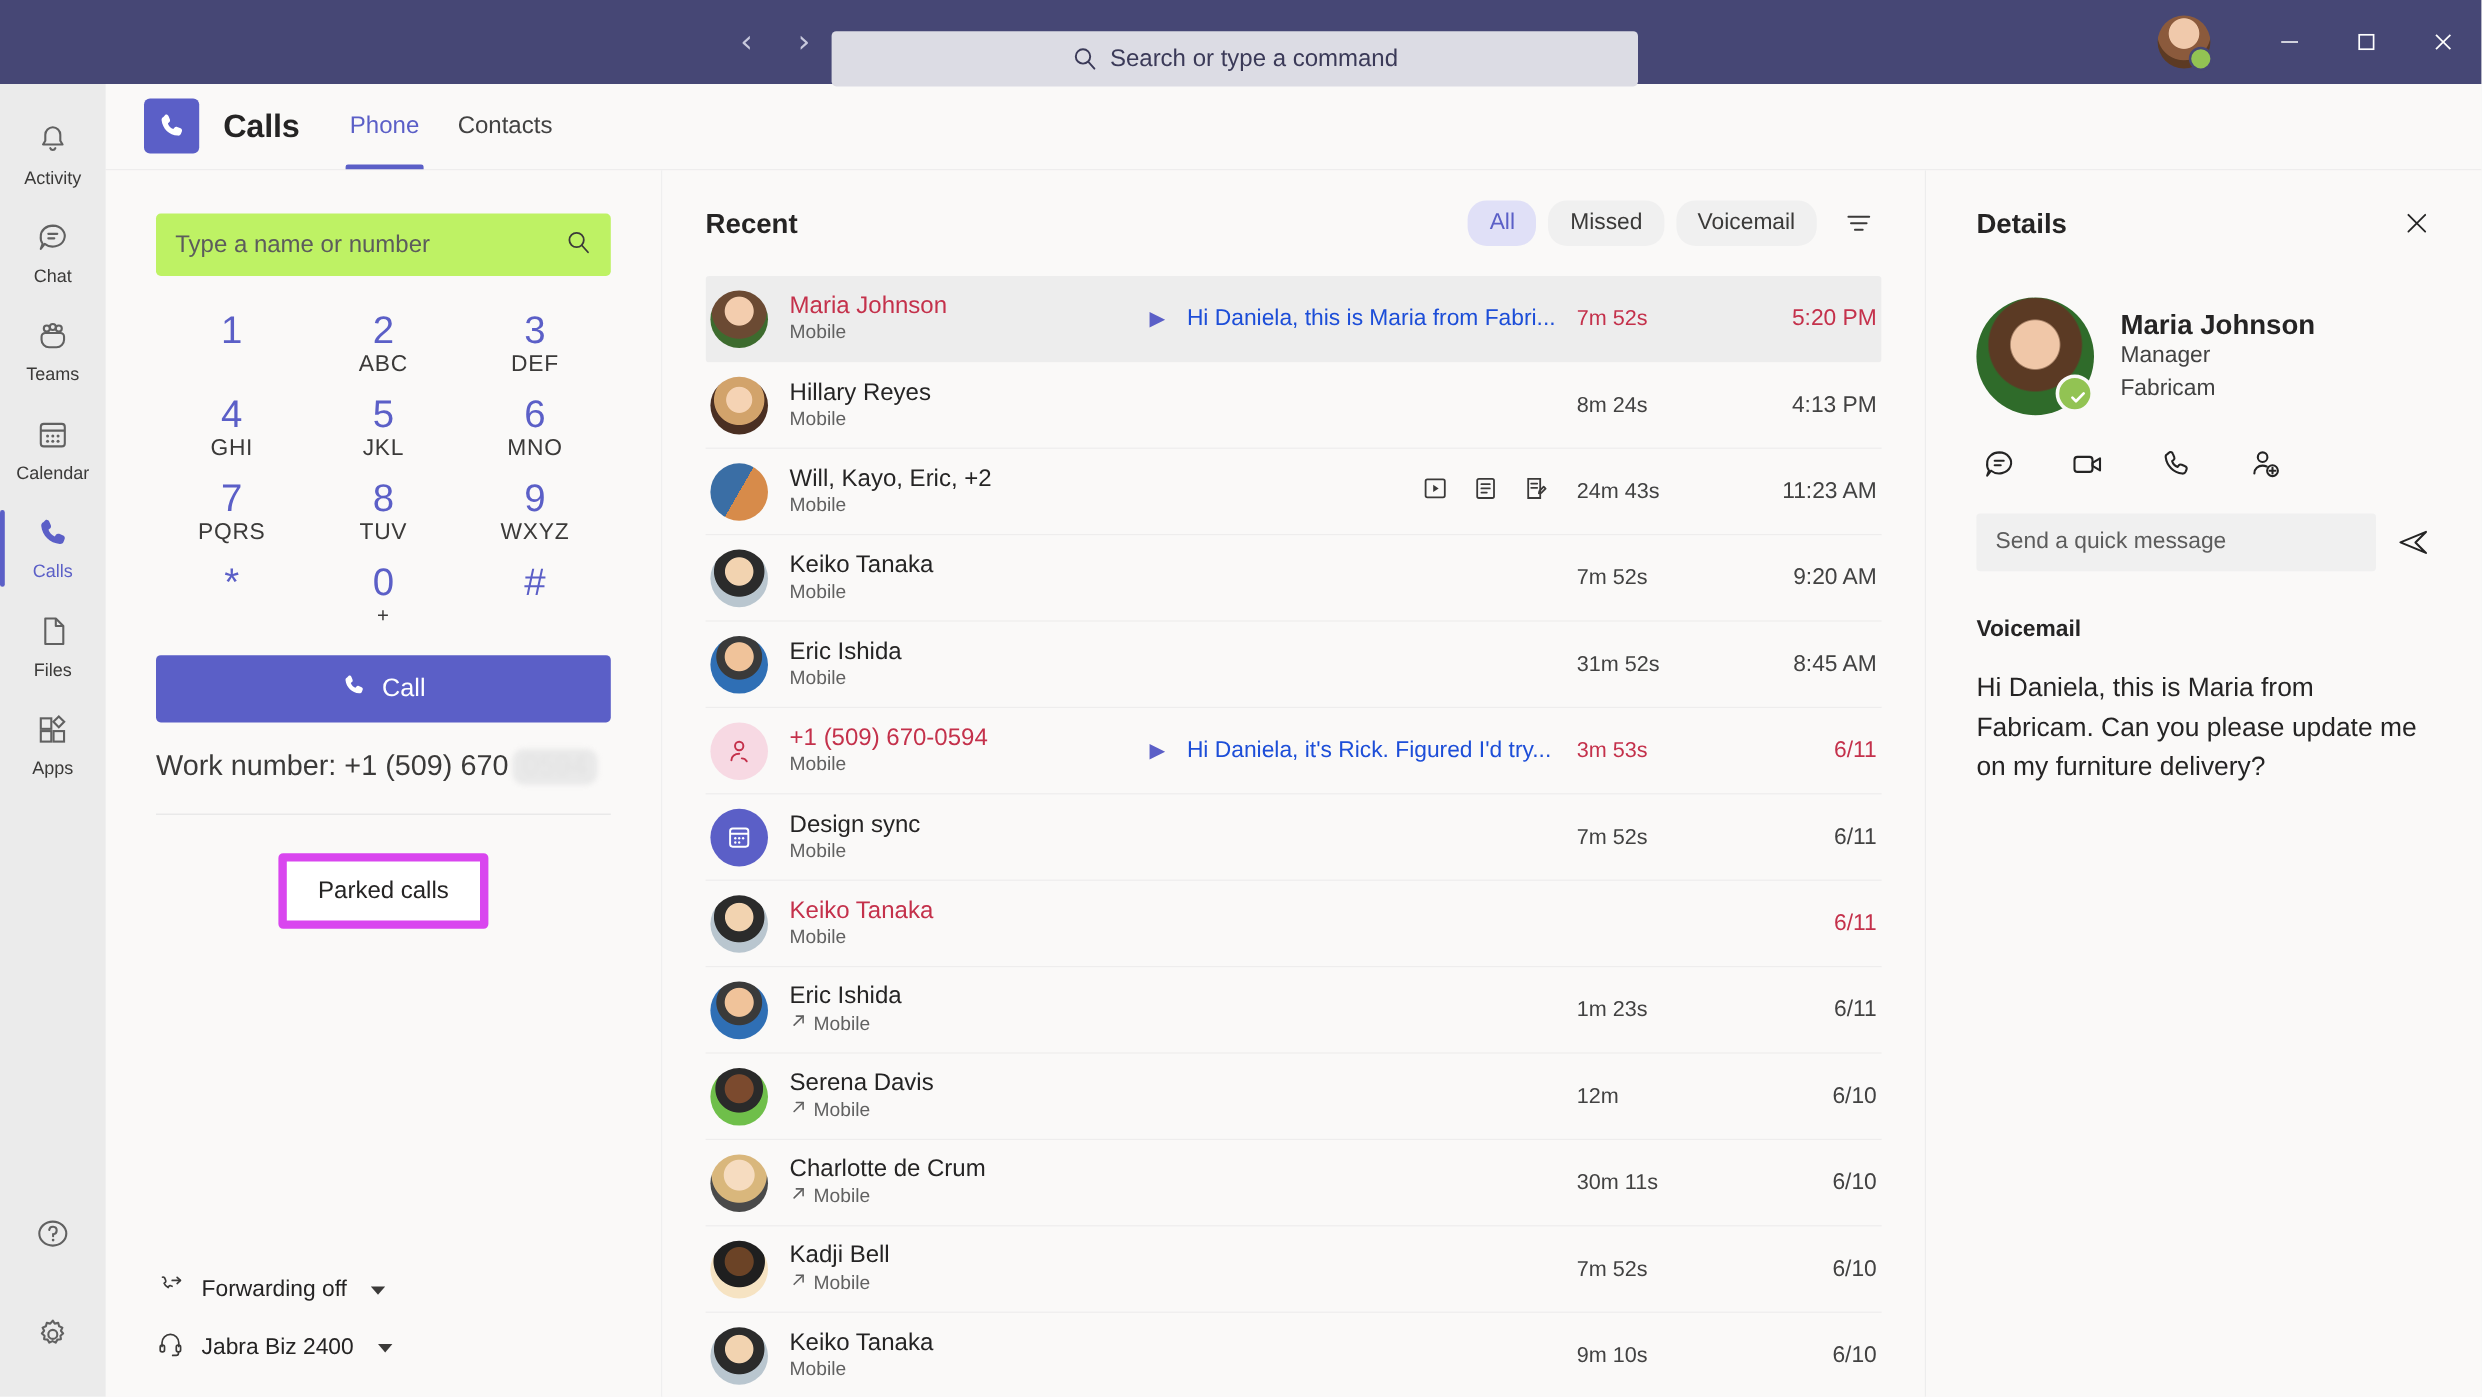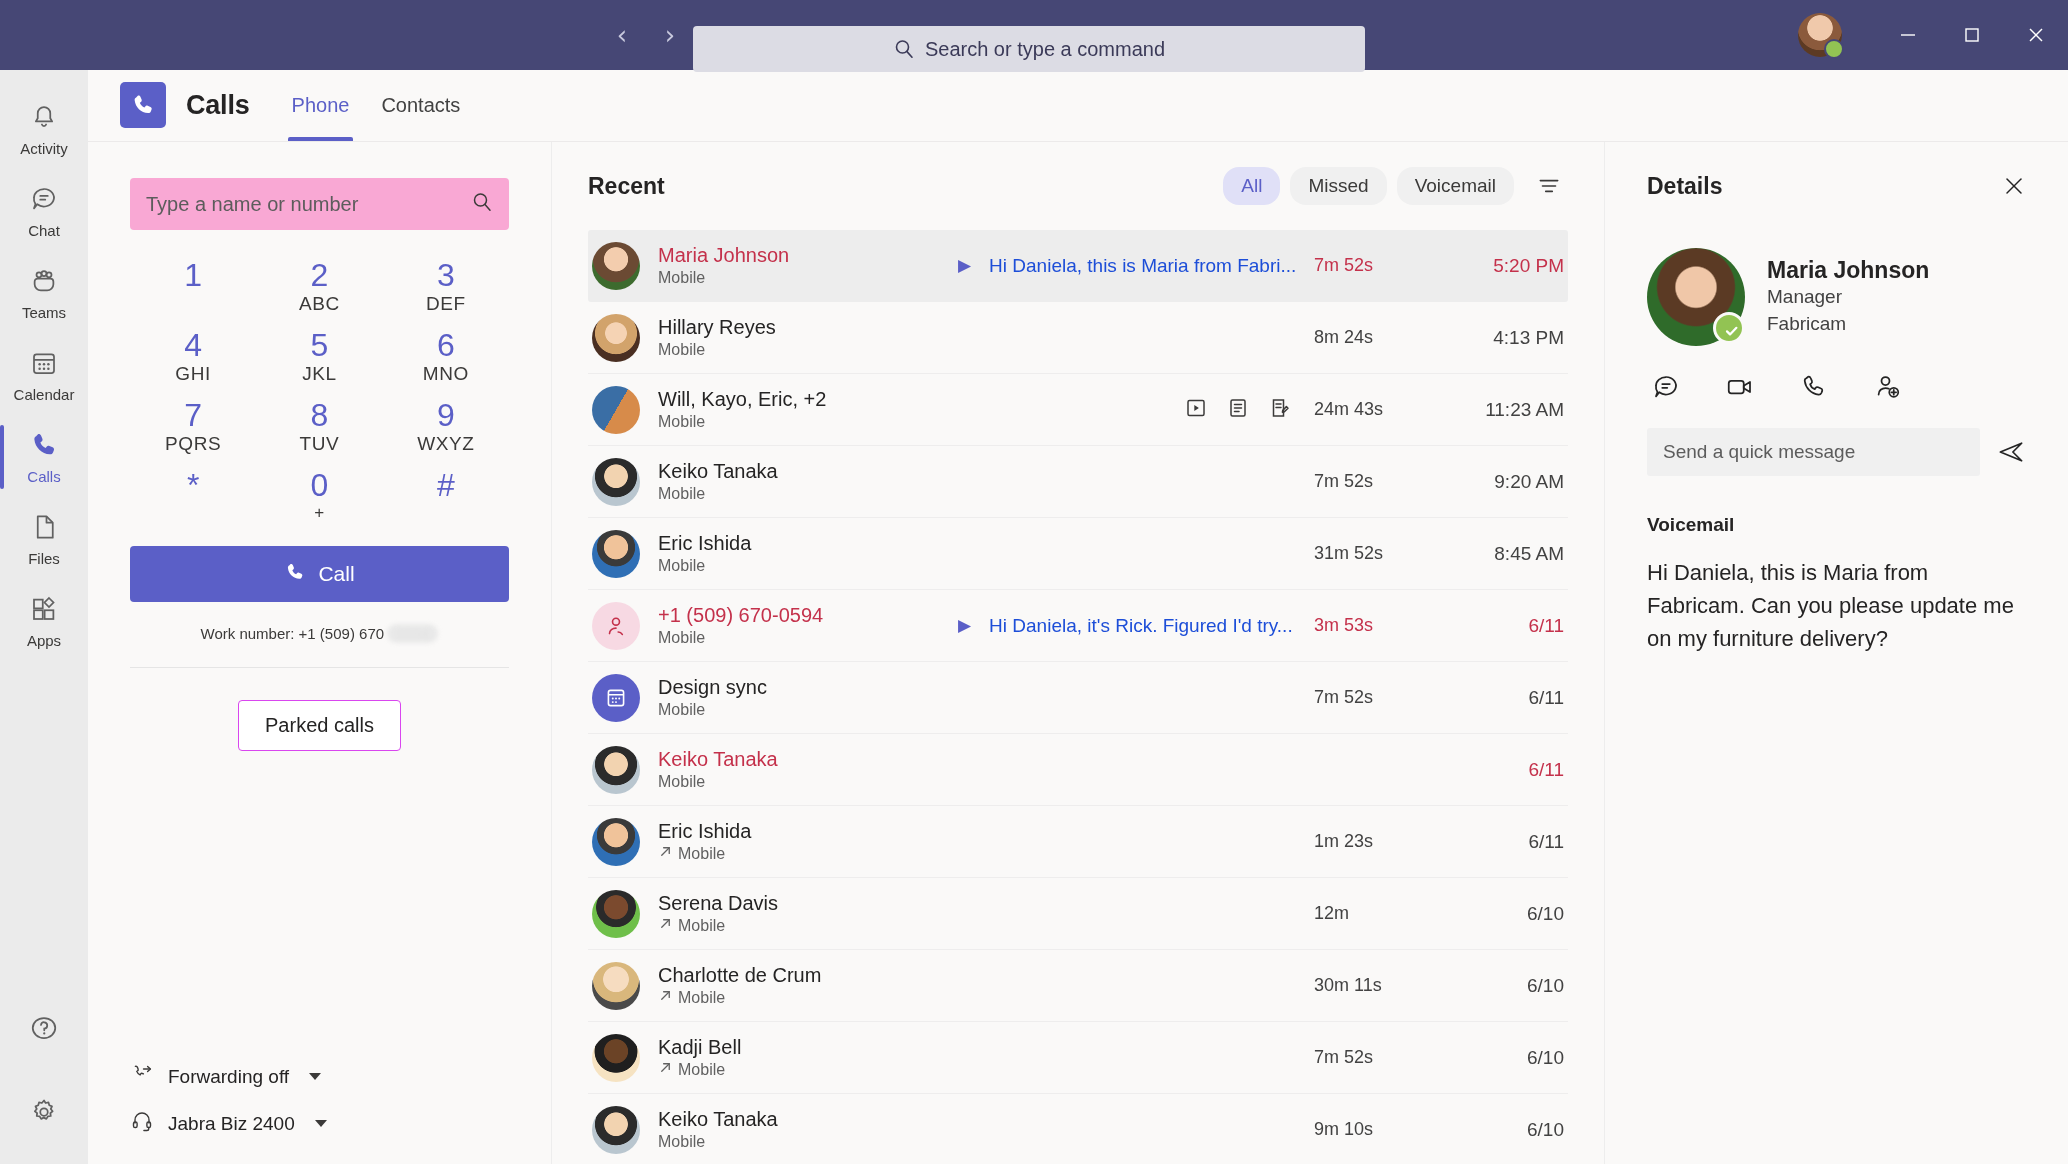--- a/index.html
+++ b/index.html
@@ -69,36 +69,36 @@
   .tab { padding: 0 12px; height: 72px; display:flex; align-items:center; font-size: 20px; color:#424242;
      cursor:pointer; position: relative;}
   .tab.active { color: #5b5fc7; }
   .tab.active::after { content:''; position:absolute; left: 8px; right: 8px; bottom: 0; height: 4px; background:#5b5fc7; border-radius:2px 2px 0 0;}
 
   .content { flex: 1; display: flex; min-height: 0; }
 
   
   .dial { width: 464px; flex: 0 0 464px; background:#faf9f8; border-right: 1px solid #ededed;
      display:flex; flex-direction:column; padding: 36px 42px 0 42px; }
-  .dial-search { height: 52px; background:#f9a8d4; border-radius:4px; display:flex; align-items:center;
+  .dial-search { height: 52px; background:#bef264; border-radius:4px; display:flex; align-items:center;
      padding: 0 16px; justify-content: space-between; cursor:text;}
   .dial-search .ph { font-size: 20px; color:#5c5c5c; }
   .pad { margin-top: 22px; display:grid; grid-template-columns: repeat(3, 1fr); row-gap: 4px; }
   .key { height: 66px; display:flex; flex-direction:column; align-items:center; justify-content:center; cursor:pointer;}
   .key .d { font-size: 32px; color:#5b5fc7; line-height: 1.05; font-weight: 400;}
   .key .s { font-size: 19px; color:#3b3a39; letter-spacing:0.6px; height:18px;}
   .key .s.small { font-size: 17px; }
   .call-btn { margin-top: 18px; height: 56px; background:#5b5fc7; border-radius:4px; display:flex;
      align-items:center; justify-content:center; gap: 12px; color:#fff; font-size:21px; cursor:pointer;}
-  .work-no { margin-top: 22px; text-align:center; font-size: 15px; color:#3b3a39; position: relative;}
+  .work-no { margin-top: 22px; font-size: 24px; color:#3b3a39; position: relative;}
   .redact { display:inline-block; background:#e9e9e9; border-radius:10px; padding: 1px 9px; color:#e3e3e3;
      filter: blur(2.2px); margin-left: 3px;}
   .hr { margin: 24px 0 0 0; height:1px; background:#e5e5e5; }
   .parked-wrap { display:flex; justify-content:center; margin-top: 32px; }
-  .parked { border:1px solid #d946ef; border-radius:4px; background:#fff; padding: 13px 26px; font-size:20px;
+  .parked { border:7px solid #d946ef; border-radius:4px; background:#fff; padding: 13px 26px; font-size:20px;
      color:#252424; cursor:pointer; }
   .dial-spacer { flex:1; }
   .dial-foot { padding-bottom: 26px; display:flex; flex-direction:column; gap: 18px; }
   .foot-row { display:flex; align-items:center; gap: 14px; cursor:pointer; color:#252424; font-size:19px;}
   .caret { width:0;height:0;border-left:6px solid transparent;border-right:6px solid transparent;border-top:7px solid #3b3a39; margin-left: 6px;}
 
   
   .recent { flex: 1; background:#faf9f8; min-width:0; display:flex; flex-direction:column; }
   .recent-head { height: 88px; flex:0 0 88px; display:flex; align-items:center; padding: 0 42px 0 36px; }
   .recent-title { font-size: 23px; font-weight: bold; color:#252424; }

